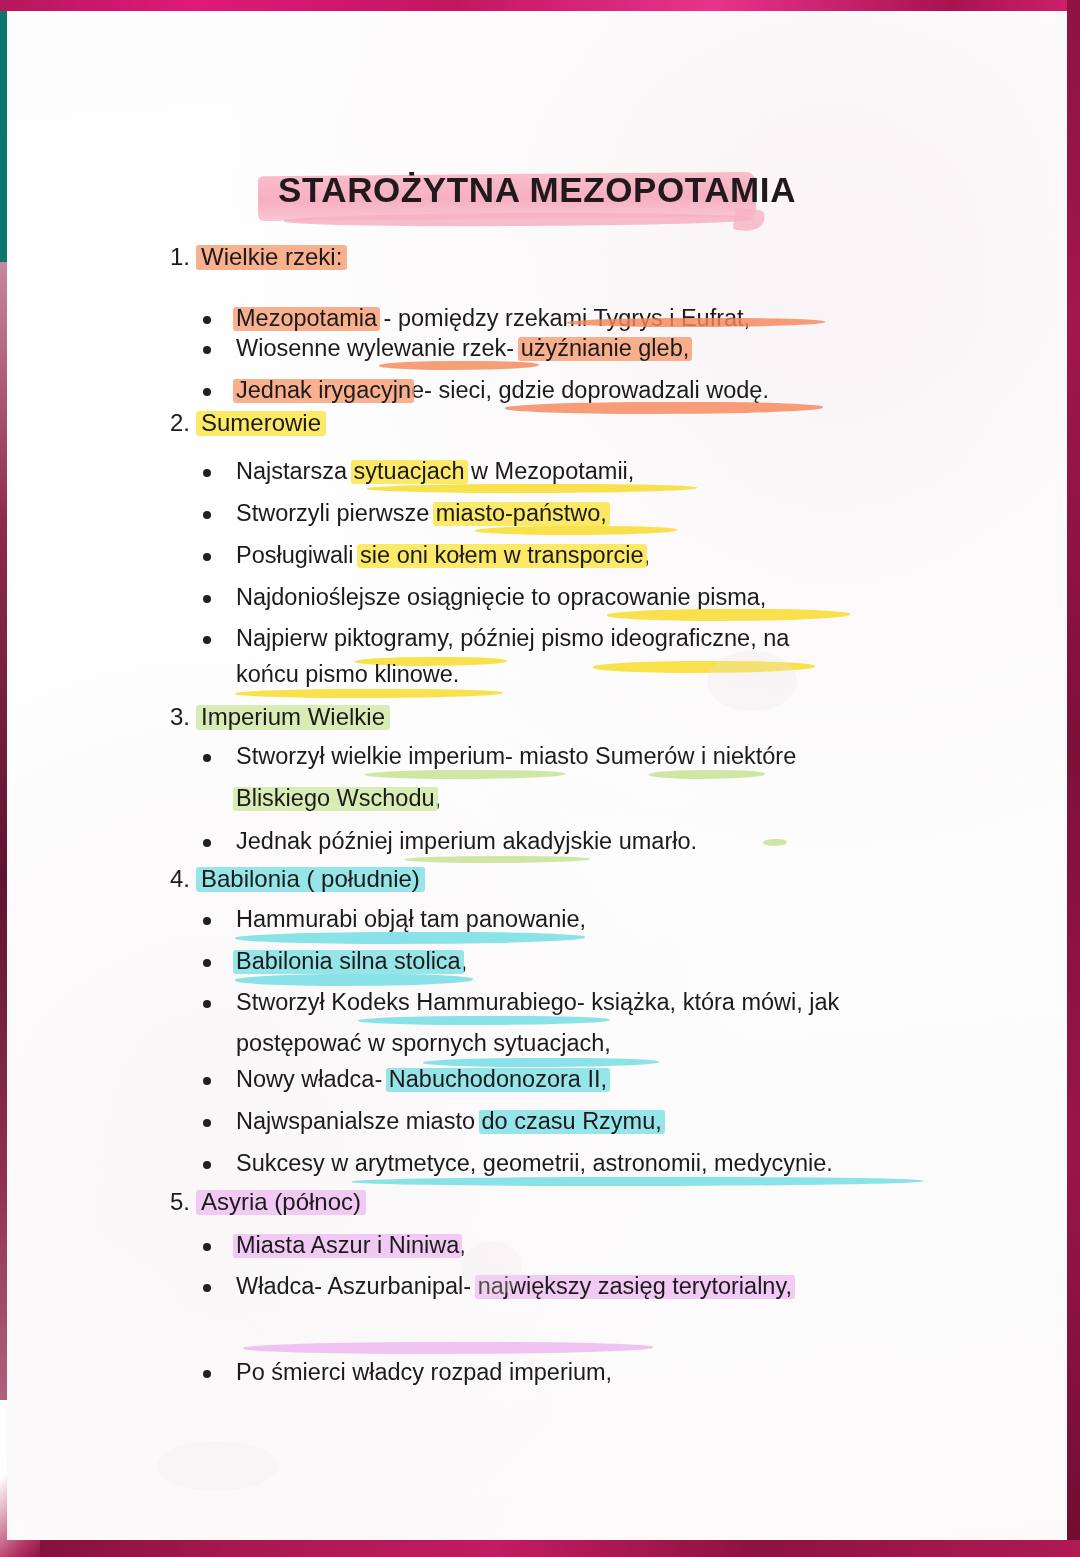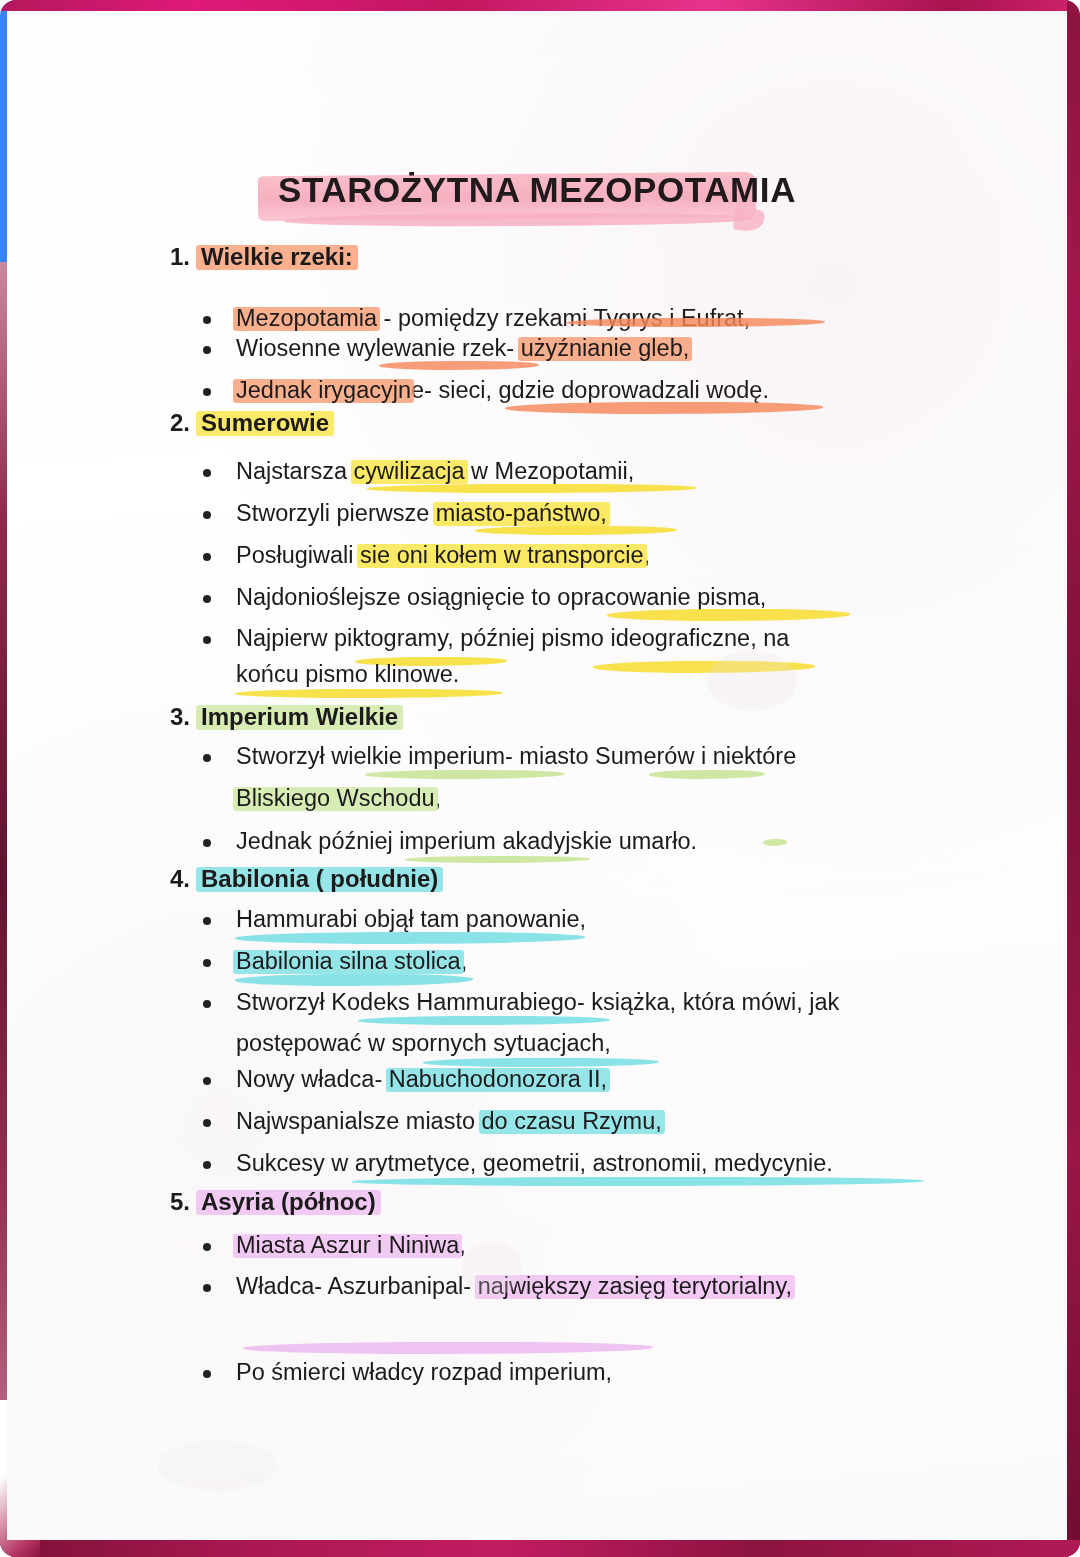--- a/index.html
+++ b/index.html
@@ -7,23 +7,22 @@
     margin: 0;
     padding: 0;
     background: #ffffff;
   }
 
   .scan {
     position: relative;
     width: 1080px;
     height: 1557px;
     overflow: hidden;
-    background: #3b82f6;
+    background: #0f766e;
     font-family: "Liberation Sans", "DejaVu Sans", sans-serif;
-    border-radius: 16px;
   }
 
   
   .edge {
     position: absolute;
     z-index: 0;
   }
   .edge-top {
     left: 0; top: 0; width: 1080px; height: 11px;
     background: linear-gradient(90deg,#b4185b 0%,#e0197a 18%,#c21760 42%,#e8338c 66%,#a8134f 88%,#d0216e 100%);
@@ -123,21 +122,20 @@
   .outline {
     position: absolute;
     left: 0;
     top: 0;
     width: 1060px;
   }
   .sec {
     position: absolute;
     left: 0;
     width: 1060px;
-    font-weight: bold;
   }
   .sec-head {
     position: relative;
     font-size: 24px;
     color: #1d1a1b;
     white-space: nowrap;
     padding-left: 163px;
   }
   .sec-num {
     display: inline-block;
@@ -266,21 +264,21 @@
           <div class="u u-orange thick" style="left:498px; top:391px; width:318px;"></div>
 
           <div class="sec" style="top:398px">
             <div class="sec-head">
               <span class="sec-num">2.</span><span class="sec-label m m-yellow">Sumerowie</span>
             </div>
           </div>
 
           <div class="bl" style="top:447px">
             <span class="dot"></span>
-            <span class="txt"><span>Najstarsza </span><span class="m m-yellow">cywilizacja</span><span> w Mezopotamii,</span></span>
+            <span class="txt"><span>Najstarsza </span><span class="m m-yellow">sytuacjach</span><span> w Mezopotamii,</span></span>
           </div>
           <div class="u u-yellow" style="left:360px; top:473px; width:330px;"></div>
 
           <div class="bl" style="top:489px">
             <span class="dot"></span>
             <span class="txt"><span> Stworzyli pierwsze </span><span class="m m-yellow">miasto-państwo,</span></span>
           </div>
           <div class="u u-yellow" style="left:468px; top:515px; width:202px;"></div>
 
           <div class="bl" style="top:531px">

